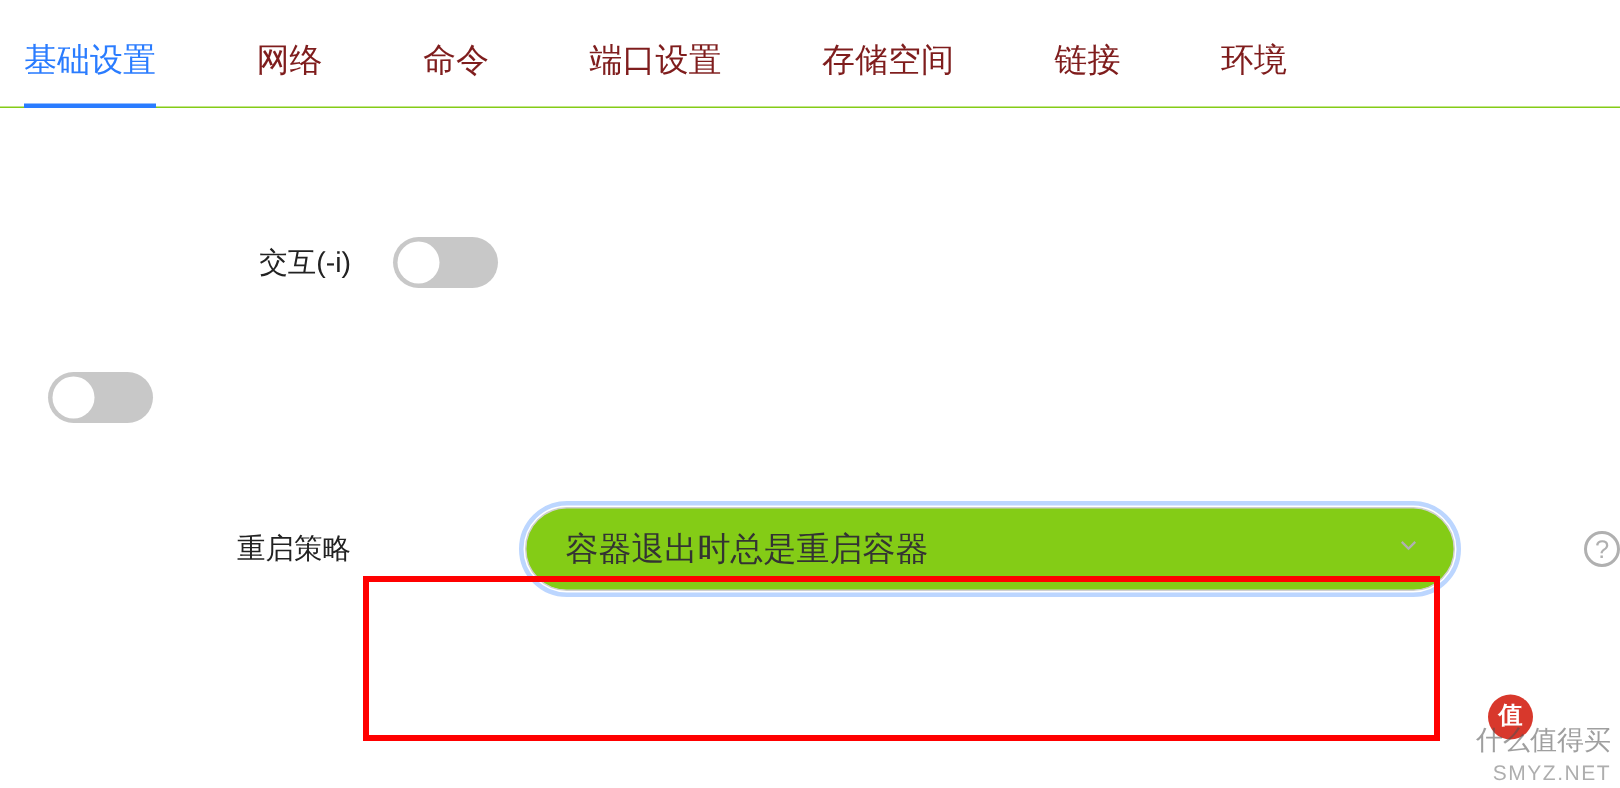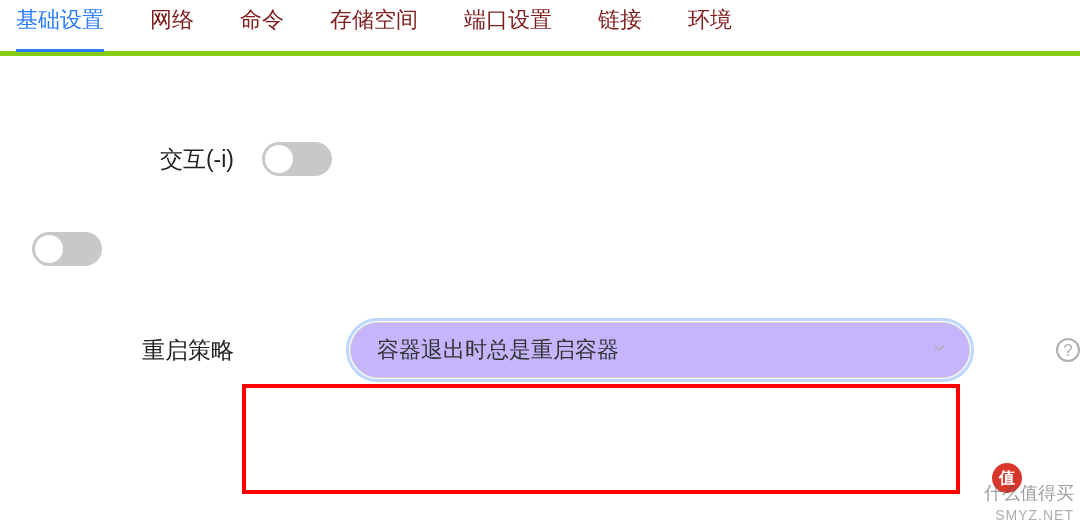--- a/index.html
+++ b/index.html
@@ -10,24 +10,24 @@
       font-family: -apple-system, "PingFang SC", "Microsoft YaHei", "Helvetica Neue", Arial, sans-serif;
       color: #333;
       position: relative;
       overflow: hidden;
     }
 
     
     .tabs {
       display: flex;
       align-items: flex-end;
-      height: 56px;
+      height: 72px;
       padding: 0 16px;
-      border-bottom: 5px solid #84cc16;
-      gap: 46px;
+      border-bottom: 1px solid #84cc16;
+      gap: 67px;
     }
     .tab {
       padding-bottom: 16px;
       font-size: 22px;
       color: #7f1d1d;
       cursor: pointer;
       position: relative;
     }
     .tab.active {
       color: #2a7cff;
@@ -49,21 +49,21 @@
     .row {
       display: flex;
       align-items: center;
       margin-bottom: 56px;
     }
     .row:last-child { margin-bottom: 0; justify-content: space-between; }
     .label {
       width: 230px;
       text-align: right;
       padding-right: 28px;
-      font-size: 23px;
+      font-size: 19px;
       color: #222;
     }
 
     
     .switch {
       width: 70px;
       height: 34px;
       border-radius: 17px;
       background: #c8c8c8;
       position: relative;
@@ -82,21 +82,21 @@
       position: relative;
     }
     .select {
       width: 620px;
       height: 56px;
       border: 1px solid #cfcfcf;
       border-radius: 28px;
       padding: 0 50px 0 26px;
       font-size: 22px;
       color: #333;
-      background: #c4b5fd;
+      background: #84cc16;
       display: flex;
       align-items: center;
       cursor: pointer;
       outline: 3px solid #bcd6ff;
       outline-offset: 1px;
       margin-left: 20px;
     }
     .chevron {
       position: absolute;
       right: 22px;
@@ -161,22 +161,22 @@
       font-weight: bold;
     }
   </style>
 </head>
 <body>
 
 <div class="tabs">
   <div class="tab active">基础设置</div>
   <div class="tab">网络</div>
   <div class="tab">命令</div>
+  <div class="tab">端口设置</div>
   <div class="tab">存储空间</div>
-  <div class="tab">端口设置</div>
   <div class="tab">链接</div>
   <div class="tab">环境</div>
 </div>
 
 <div class="form">
 
   <div class="row">
     <div class="label">交互(-i)</div>
     <div class="switch">
       <div class="knob"></div>

